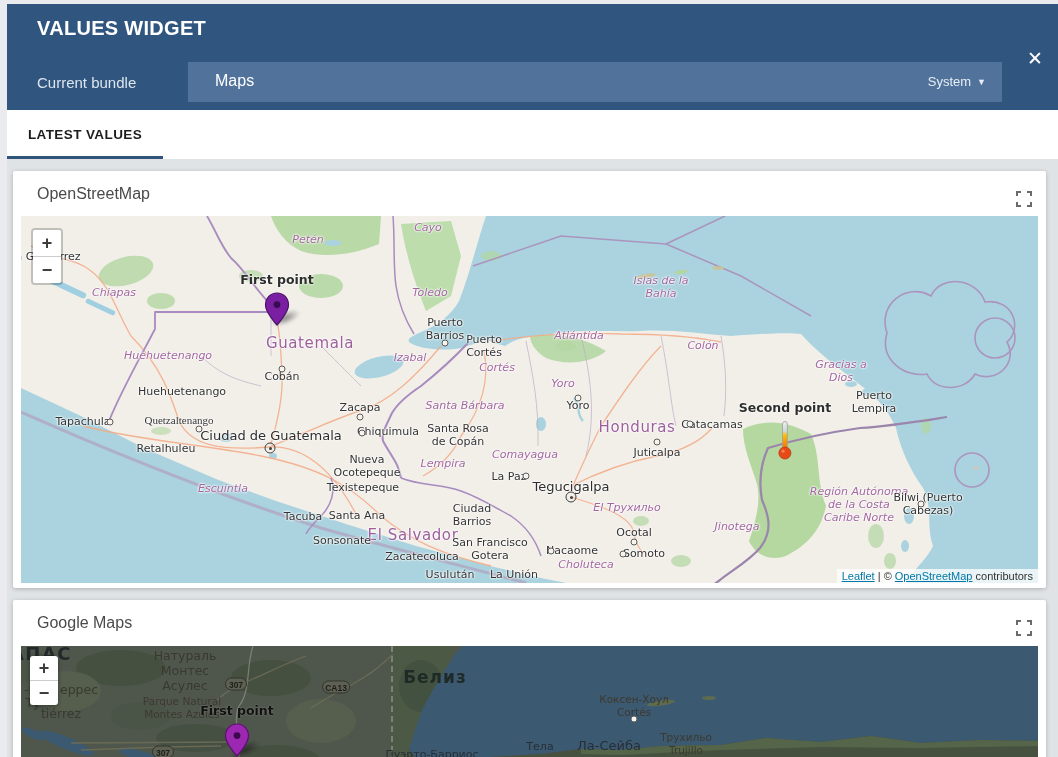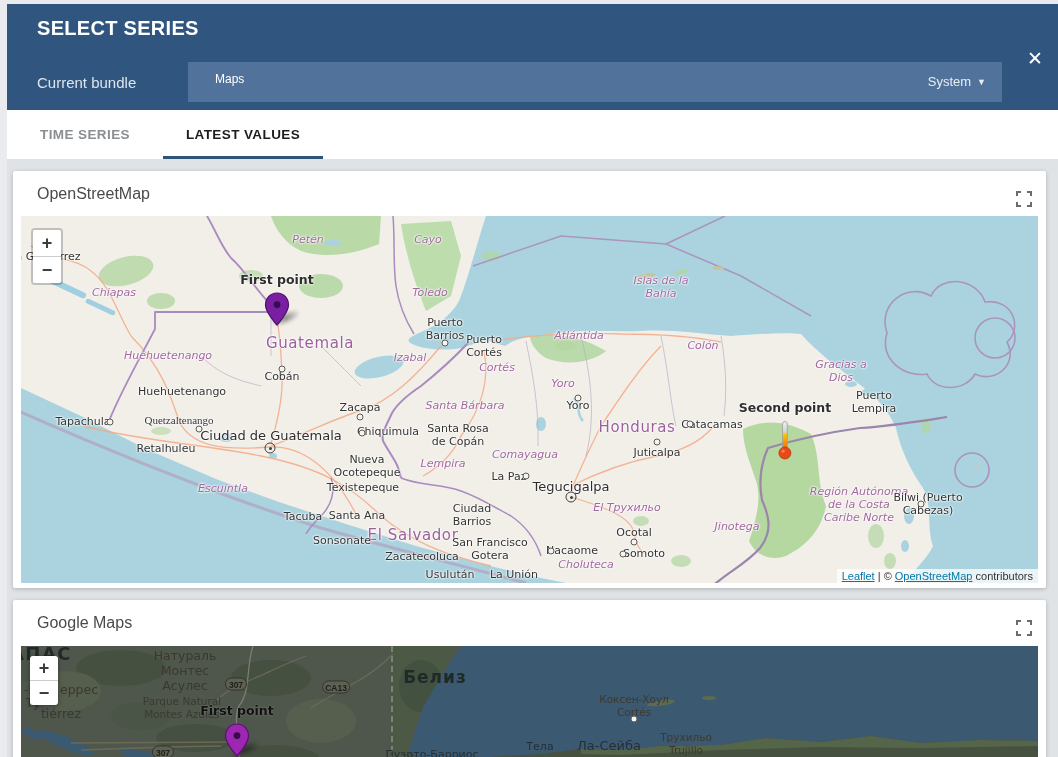--- a/index.html
+++ b/index.html
@@ -5,21 +5,21 @@
   html,body{margin:0;padding:0;}
   body{width:1058px;height:757px;overflow:hidden;background:#e9ebee;
        font-family:"Liberation Sans",sans-serif;position:relative;}
   
   .hdr{position:absolute;left:7px;top:4px;width:1051px;height:106px;background:#305680;}
   .hdr-title{position:absolute;left:30px;top:13px;color:#fff;font-size:20px;font-weight:600;letter-spacing:.3px;}
   .close-btn{position:absolute;right:9px;top:40px;width:28px;height:28px;color:#fff;font-size:19px;
              display:flex;align-items:center;justify-content:center;cursor:pointer;}
   .bundle-label{position:absolute;left:30px;top:70px;color:#dde5ee;font-size:15px;}
   .bundle-bar{position:absolute;left:181px;top:58px;width:814px;height:40px;background:#51739b;cursor:pointer;}
-  .bundle-value{position:absolute;left:27px;top:10px;color:#fff;font-size:12px;}
+  .bundle-value{position:absolute;left:27px;top:10px;color:#fff;font-size:16px;}
   .scope{position:absolute;right:16px;top:12px;color:#e8eef5;font-size:13px;display:flex;align-items:center;gap:6px;cursor:pointer;}
   .scope .car{font-size:9px;color:#e8eef5;}
   .tabbar{position:absolute;left:7px;top:110px;width:1051px;height:49px;background:#fff;display:flex;}
   .tab{height:49px;line-height:49px;text-align:center;font-size:13.5px;font-weight:700;letter-spacing:.4px;
        color:#8a8f94;cursor:pointer;position:relative;}
   .tab:nth-child(1){width:156px;}
   .tab:nth-child(2){width:160px;}
   .tab.active{color:#1d1d1d;}
   .tab.active::after{content:"";position:absolute;left:0;right:0;bottom:0;height:3px;background:#2f5379;}
   .content{position:absolute;left:7px;top:159px;width:1051px;height:598px;background:#dfe3e6;}
@@ -75,36 +75,35 @@
         text-shadow:0 0 2px #fff,0 0 3px #fff;}
   .map2 .marker .mlabel{color:#111;text-shadow:0 0 2px rgba(190,190,180,.5);}
   .pin-shadow{position:absolute;left:9px;bottom:0px;width:32px;height:13px;border-radius:50%;
         background:radial-gradient(ellipse at center,rgba(0,0,0,.45),rgba(0,0,0,0) 70%);
         transform:rotate(-22deg);transform-origin:left bottom;filter:blur(1.5px);z-index:-1;}
 </style>
 </head>
 <body>
 
 <div class="hdr">
-  <div class="hdr-title">SELECT SERIES</div>
+  <div class="hdr-title">VALUES WIDGET</div>
   <div class="close-btn">
     <span>✕</span>
   </div>
   <div class="bundle-label">Current bundle</div>
   <div class="bundle-bar">
     <div class="bundle-value">Maps</div>
     <div class="scope">
       <span>System</span>
       <span class="car">▼</span>
     </div>
   </div>
 </div>
 
 <div class="tabbar">
-  <div class="tab">TIME SERIES</div>
   <div class="tab active">LATEST VALUES</div>
 </div>
 
 <div class="content">
 
   <div class="card card1">
     <div class="card-title">OpenStreetMap</div>
     <div class="fs-btn">
       <svg width="18" height="18" viewBox="0 0 18 18">
           <path d="M2 6 L2 2 L6 2 M12 2 L16 2 L16 6 M16 12 L16 16 L12 16 M6 16 L2 16 L2 12" fill="none" stroke="currentColor" stroke-width="2"></path>
@@ -191,21 +190,21 @@
         <ellipse cx="625" cy="60" rx="10" ry="2" fill="#c9c39a" transform="rotate(-10 625 60)"></ellipse>
         <ellipse cx="660" cy="56" rx="7" ry="2" fill="#b2d6a0" transform="rotate(-8 660 56)"></ellipse>
         <ellipse cx="697" cy="52" rx="6" ry="1.8" fill="#c9c39a"></ellipse>
       </svg>
 
       <div id="osm-labels">
           <span class="ml city" style="left: 4px; top: 41px;">a G</span>
           <span class="ml city" style="left: 49px; top: 41px;">rrez</span>
           <span class="ml region" style="left: 93px; top: 77px;">Chiapas</span>
           <span class="ml region" style="left: 287px; top: 24px;">Petén</span>
-          <span class="ml region" style="left: 407px; top: 24px;">Cayo</span>
+          <span class="ml region" style="left: 407px; top: 12px;">Cayo</span>
           <span class="ml region" style="left: 409px; top: 77px;">Toledo</span>
           <span class="ml region" style="left: 147px; top: 140px;">Huehuetenango</span>
           <span class="ml region" style="left: 389px; top: 142px;">Izabal</span>
           <span class="ml region" style="left: 476px; top: 152px;">Cortés</span>
           <span class="ml region" style="left: 444px; top: 190px;">Santa Bárbara</span>
           <span class="ml region" style="left: 202px; top: 273px;">Escuintla</span>
           <span class="ml region" style="left: 422px; top: 248px;">Lempira</span>
           <span class="ml region" style="left: 504px; top: 239px;">Comayagua</span>
           <span class="ml region" style="left: 558px; top: 120px;">Atlántida</span>
           <span class="ml region" style="left: 682px; top: 130px;">Colón</span>

